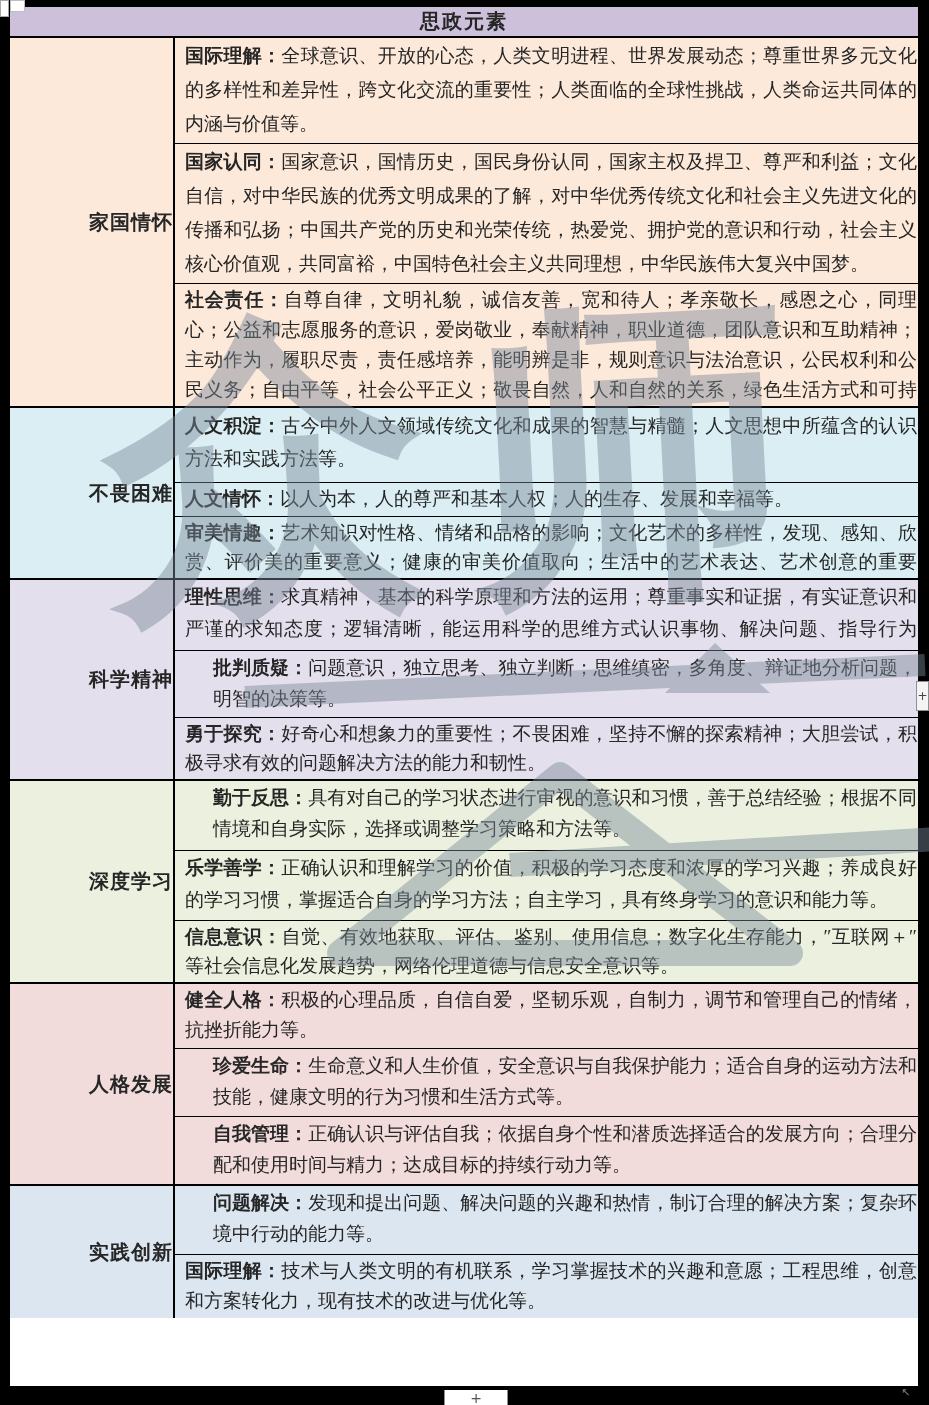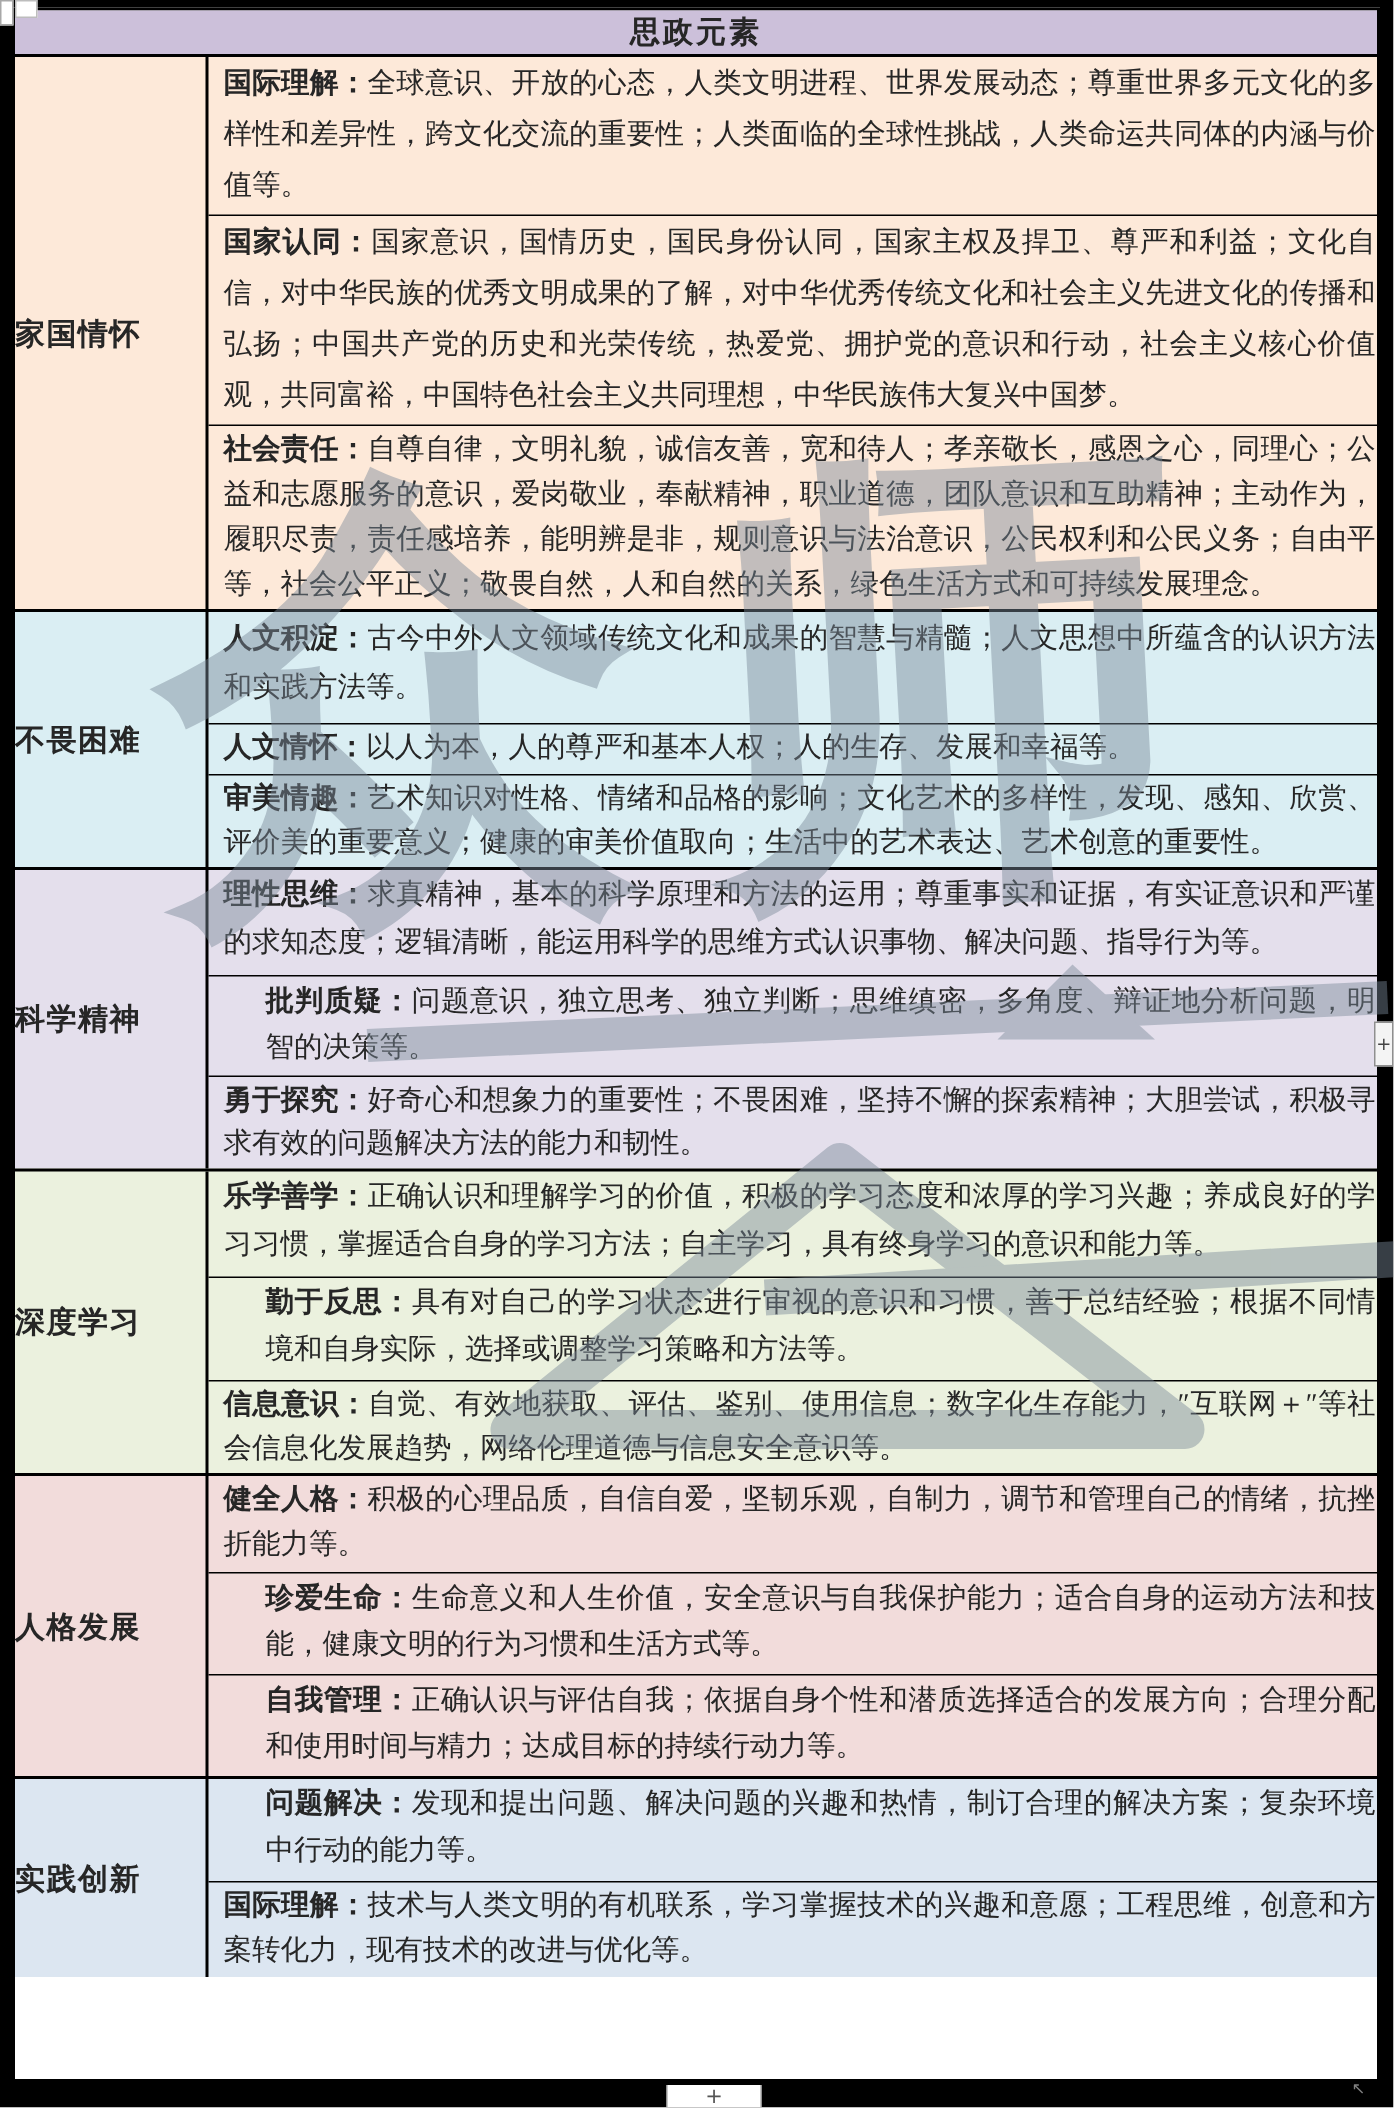--- a/index.html
+++ b/index.html
@@ -8,23 +8,23 @@
   .page{position:absolute;inset:0;width:929px;height:1405px;background:#000000;overflow:hidden;}
 
   
   .doc-table{position:absolute;left:8px;top:5px;width:912px;height:1383px;
              border:2px solid #000;box-sizing:border-box;background:#fff;}
   .title-row{height:31px;display:flex;align-items:center;justify-content:center;
              border-bottom:2px solid #000;box-sizing:border-box;
              font-weight:700;font-size:20px;letter-spacing:2px;}
   .section{display:flex;box-sizing:border-box;}
   .section + .section{border-top:2px solid #000;}
-  .cat-cell{width:129px;flex:0 0 129px;display:flex;align-items:center;justify-content:flex-start;
+  .cat-cell{width:129px;flex:0 0 129px;display:flex;align-items:center;justify-content:flex-end;
             border-right:2px solid #000;box-sizing:border-box;
-            font-weight:700;font-size:20px;letter-spacing:1px;}
+            font-weight:700;font-size:20px;letter-spacing:1px;margin-left:36px;}
   .items{flex:1;display:flex;flex-direction:column;min-width:0;}
   .item{box-sizing:border-box;overflow:hidden;padding:1px 1px 0 10px;}
   .item + .item{border-top:1px solid #000;}
   .para{margin:0;font-size:19px;text-align:justify;}
   .para b{font-weight:700;} .lh34{line-height:34px;} .lh33{line-height:33px;}
   .lh32{line-height:32px;} .lh31{line-height:31px;margin-left:28px;} .lh30{line-height:30px;}
   .lh29{line-height:29px;}
 
   
   .watermark{position:absolute;inset:0;pointer-events:none;opacity:0.45;z-index:3;}
@@ -109,25 +109,25 @@
           <p class="para lh29"><b>勇于探究：</b><span>好奇心和想象力的重要性；不畏困难，坚持不懈的探索精神；大胆尝试，积极寻求有效的问题解决方法的能力和韧性。</span></p>
         </div>
       </div>
     </div>
 
     <div class="section" style="background-color: rgb(235, 241, 222);">
       <div class="cat-cell">
         <span>深度学习</span>
       </div>
       <div class="items">
+        <div class="item" style="height:69px">
+          <p class="para lh31"><b>勤于反思：</b><span>具有对自己的学习状态进行审视的意识和习惯，善于总结经验；根据不同情境和自身实际，选择或调整学习策略和方法等。</span></p>
+        </div>
         <div class="item" style="height:70px">
           <p class="para lh32"><b>乐学善学：</b><span>正确认识和理解学习的价值，积极的学习态度和浓厚的学习兴趣；养成良好的学习习惯，掌握适合自身的学习方法；自主学习，具有终身学习的意识和能力等。</span></p>
-        </div>
-        <div class="item" style="height:69px">
-          <p class="para lh31"><b>勤于反思：</b><span>具有对自己的学习状态进行审视的意识和习惯，善于总结经验；根据不同情境和自身实际，选择或调整学习策略和方法等。</span></p>
         </div>
         <div class="item" style="height:62px">
           <p class="para lh29"><b>信息意识：</b><span>自觉、有效地获取、评估、鉴别、使用信息；数字化生存能力，″互联网＋″等社会信息化发展趋势，网络伦理道德与信息安全意识等。</span></p>
         </div>
       </div>
     </div>
 
     <div class="section" style="background-color: rgb(242, 220, 219);">
       <div class="cat-cell">
         <span>人格发展</span>

